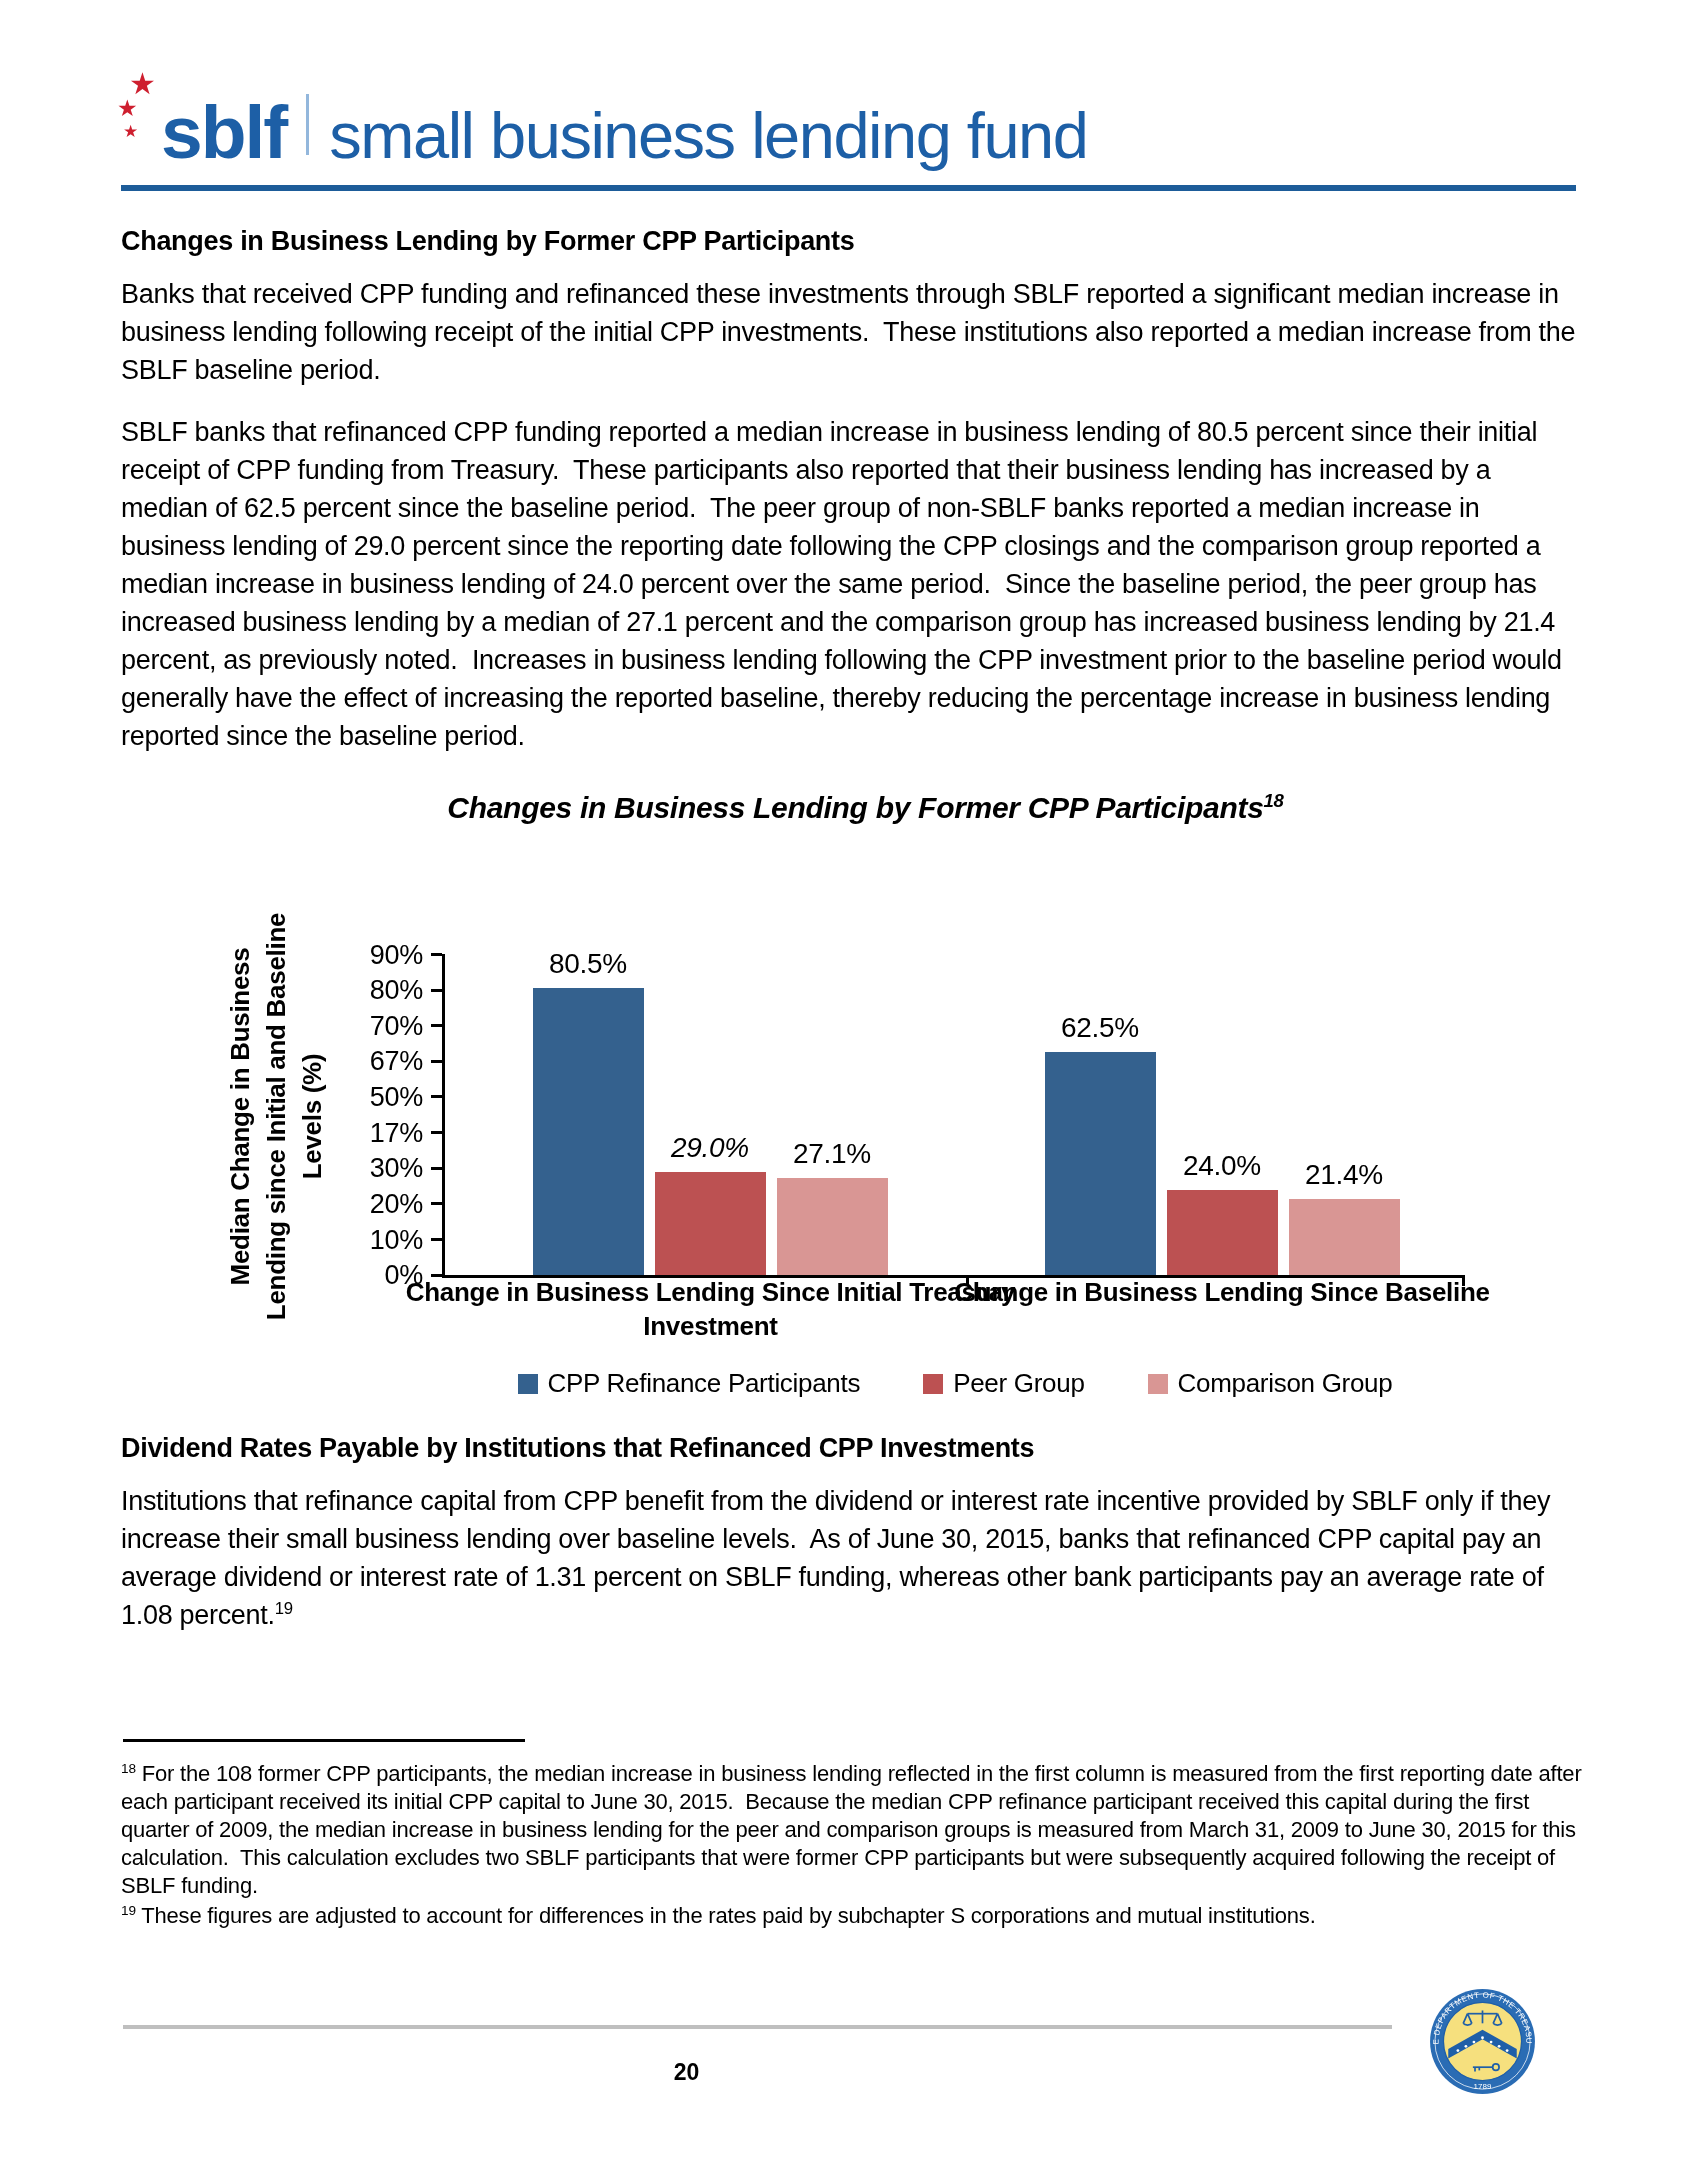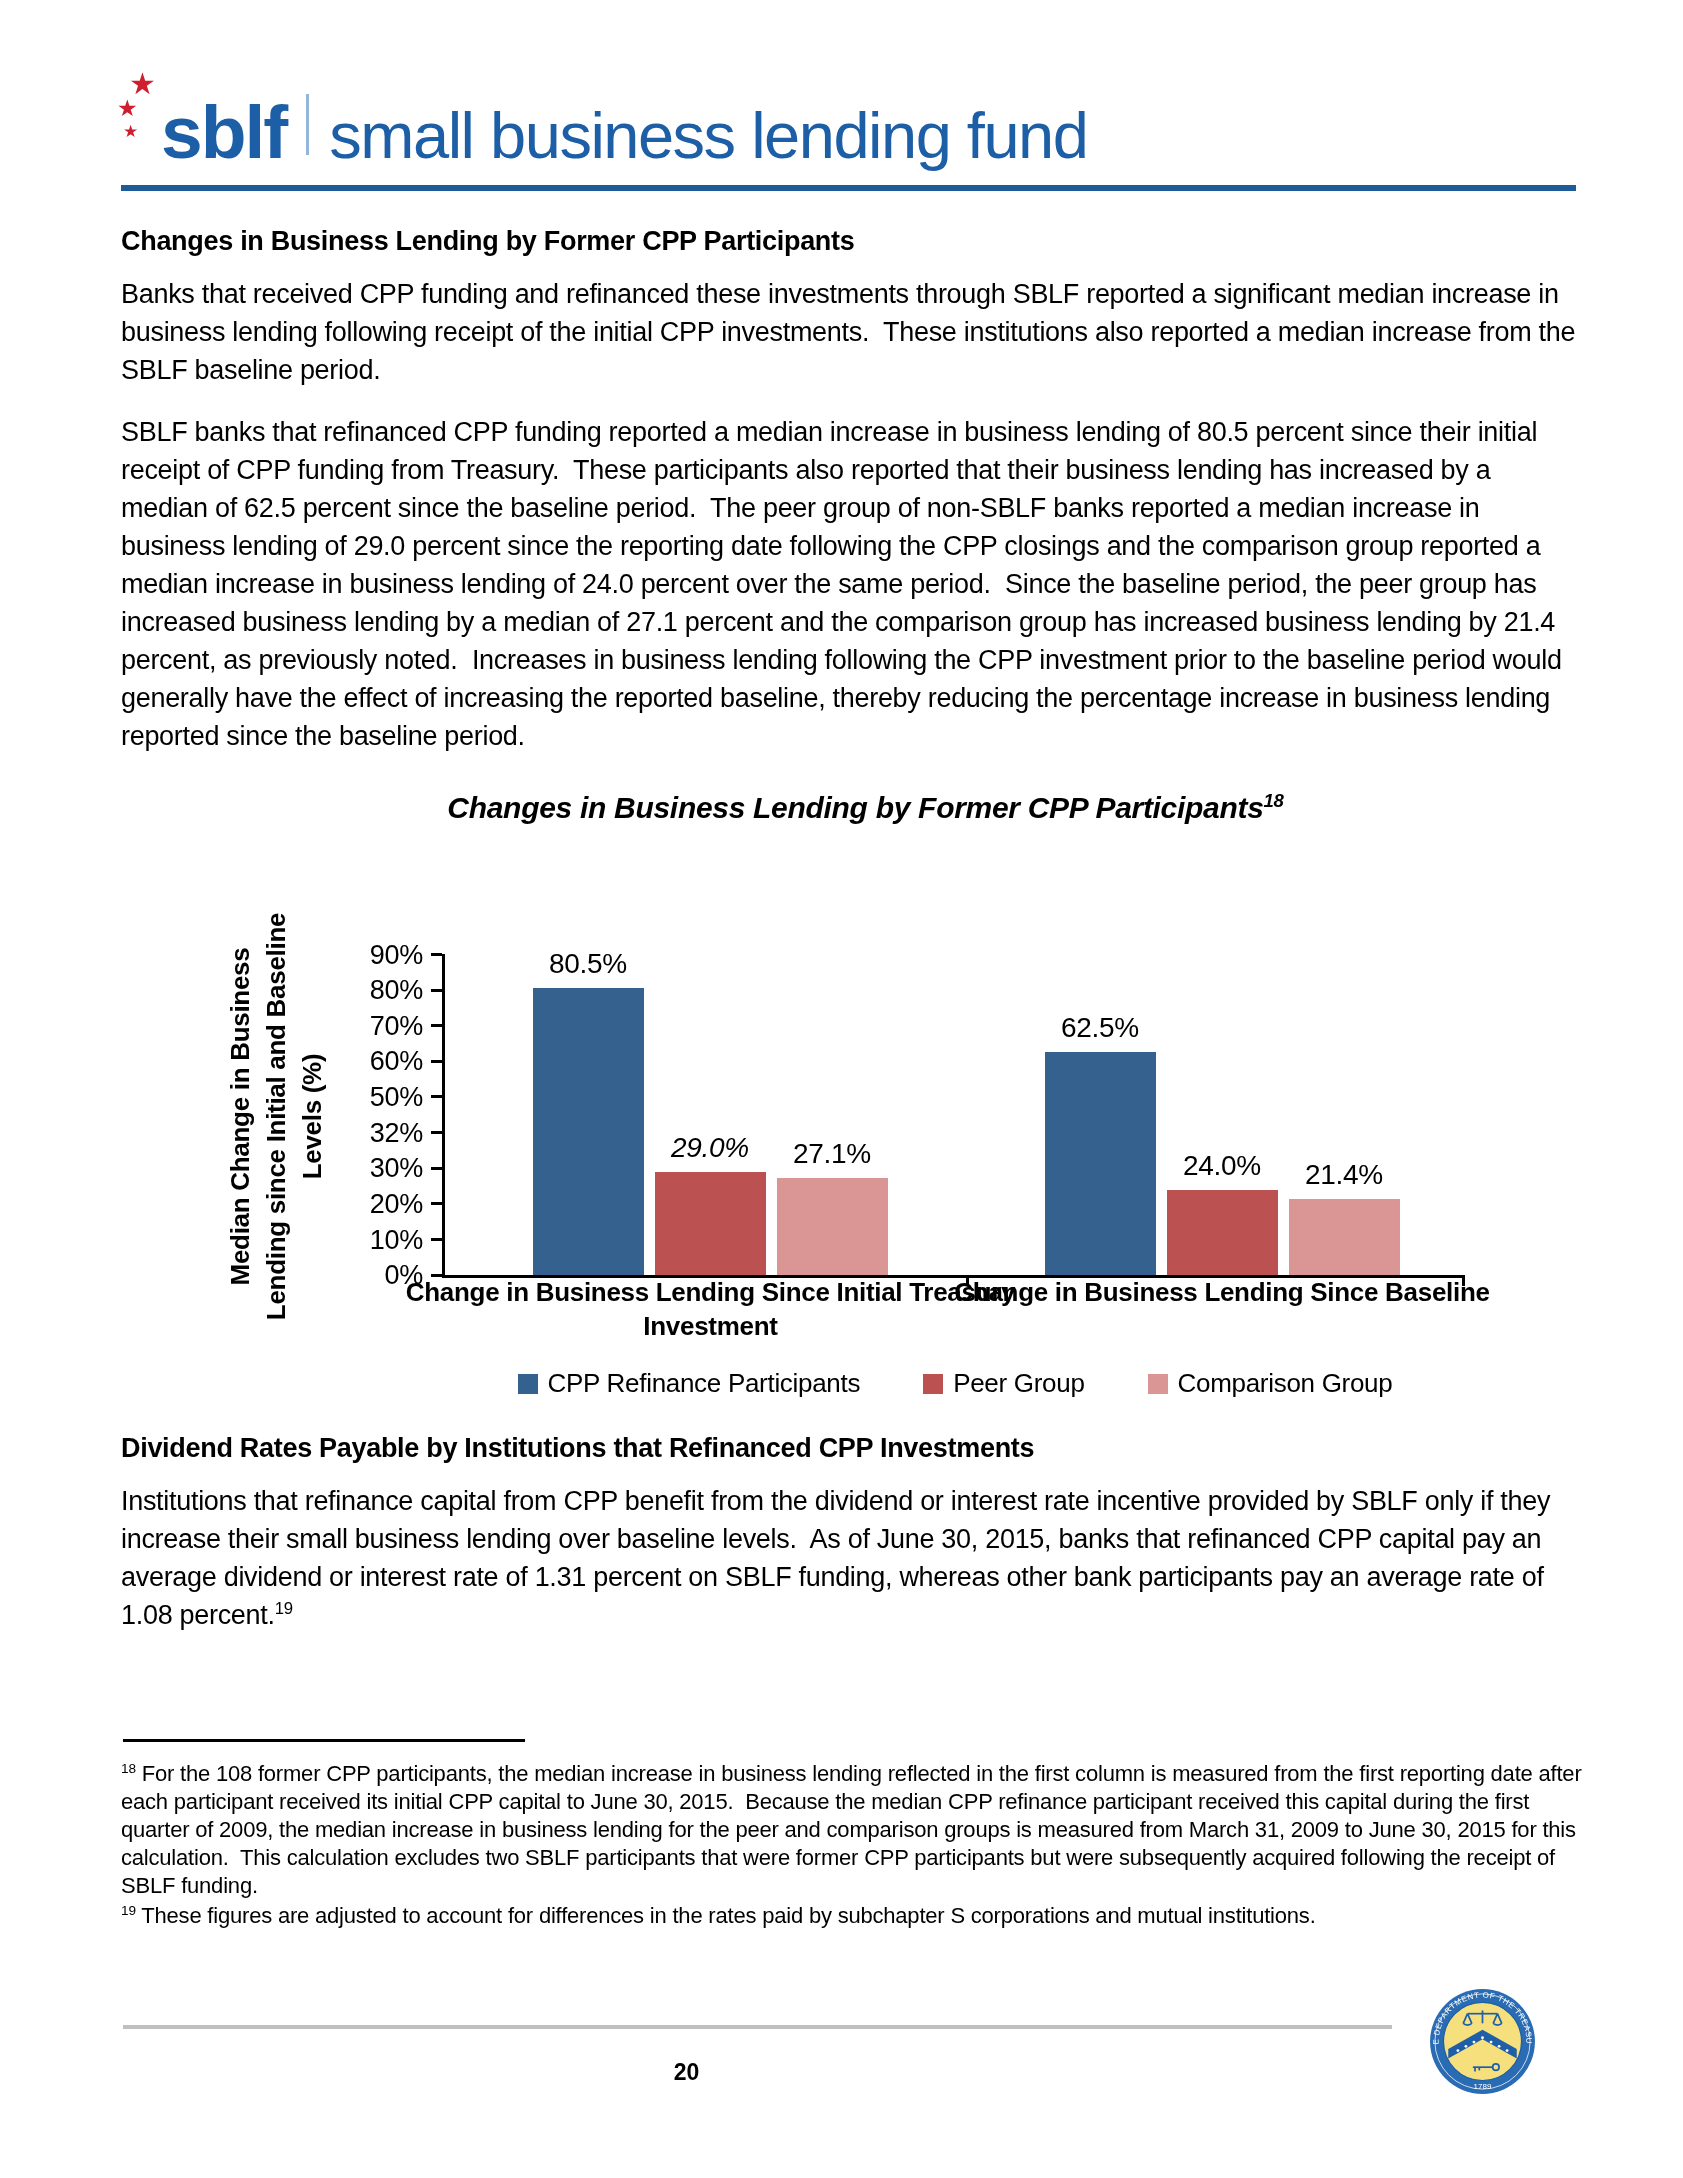--- a/index.html
+++ b/index.html
@@ -95,25 +95,25 @@
     <div class="ylabel">Median Change in Business
 Lending since Initial and Baseline
 Levels (%)</div>
     <div class="yticks">
         <div class="ytick-label" style="top: 145px;">90%</div>
         <div class="ytick-mark" style="top: 162px;"></div>
         <div class="ytick-label" style="top: 180px;">80%</div>
         <div class="ytick-mark" style="top: 198px;"></div>
         <div class="ytick-label" style="top: 216px;">70%</div>
         <div class="ytick-mark" style="top: 233px;"></div>
-        <div class="ytick-label" style="top: 251px;">60%</div>
+        <div class="ytick-label" style="top: 251px;">67%</div>
         <div class="ytick-mark" style="top: 269px;"></div>
         <div class="ytick-label" style="top: 287px;">50%</div>
         <div class="ytick-mark" style="top: 304px;"></div>
-        <div class="ytick-label" style="top: 323px;">32%</div>
+        <div class="ytick-label" style="top: 323px;">17%</div>
         <div class="ytick-mark" style="top: 340px;"></div>
         <div class="ytick-label" style="top: 358px;">30%</div>
         <div class="ytick-mark" style="top: 376px;"></div>
         <div class="ytick-label" style="top: 394px;">20%</div>
         <div class="ytick-mark" style="top: 411px;"></div>
         <div class="ytick-label" style="top: 430px;">10%</div>
         <div class="ytick-mark" style="top: 447px;"></div>
         <div class="ytick-label" style="top: 465px;">0%</div>
         <div class="ytick-mark" style="top: 483px;"></div>
       </div>

